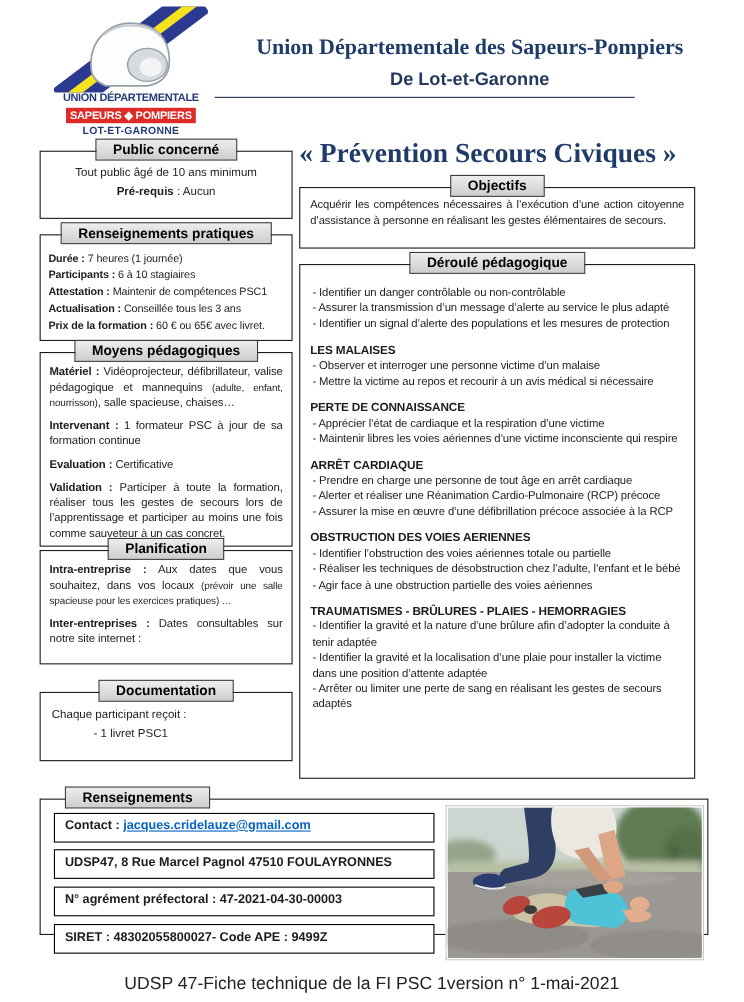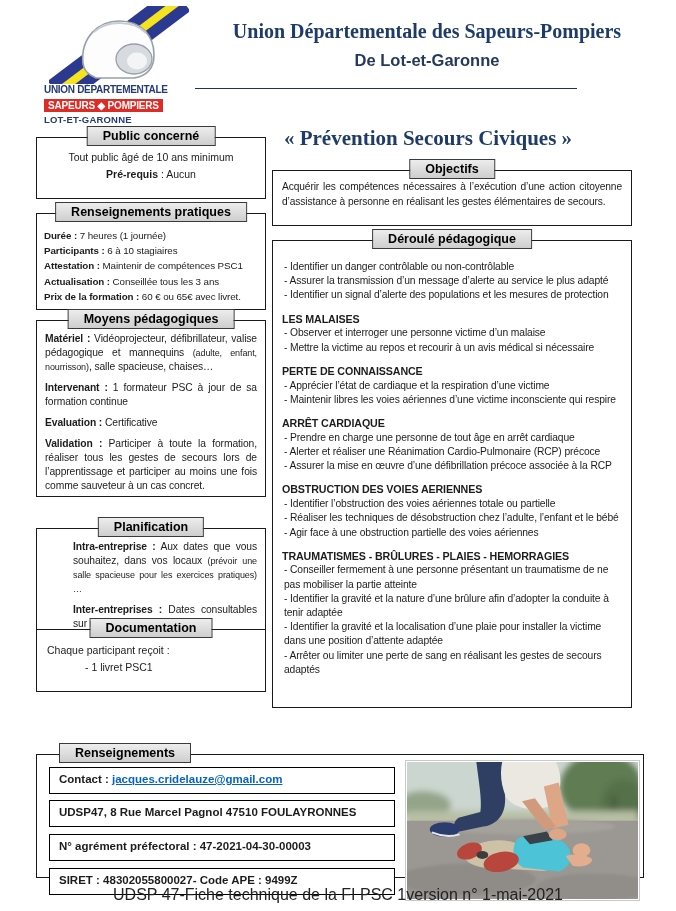--- a/index.html
+++ b/index.html
@@ -3,28 +3,28 @@
 <meta charset="utf-8">
 <style>
   * { margin:0; padding:0; box-sizing:border-box; }
   html,body { background:#ffffff; }
   .page {
     position:relative; width:676px; height:911px; background:#fff;
     font-family:"Liberation Sans", sans-serif; color:#1c1c1c; overflow:hidden;
   }
 
   
-  .logo-block { position:absolute; left:44px; top:6px; width:150px; text-align:left; }
+  .logo-block { position:absolute; left:44px; top:6px; width:150px; text-align:center; }
   .logo-emblem { display:block; margin:0 auto; }
   .logo-line1 { font-size:10px; font-weight:700; color:#243a77; letter-spacing:-0.3px; white-space:nowrap; }
   .logo-band  { display:inline-block; background:#de2b26; color:#fff; font-size:10px; font-weight:700;
                 padding:1px 4px; margin-top:1px; letter-spacing:-0.2px; white-space:nowrap; }
   .logo-line3 { font-size:9.5px; font-weight:600; color:#243a77; margin-top:1px; letter-spacing:0.2px; }
 
-  .org-title { position:absolute; left:192px; top:20px; width:470px; text-align:center; color:#1f3c68; }
+  .org-title { position:absolute; left:192px; top:32px; width:470px; text-align:center; color:#1f3c68; }
   .org-title-1 { font-family:"Liberation Serif", serif; font-weight:700; font-size:20px; }
   .org-title-2 { font-weight:700; font-size:16.5px; margin-top:8px; color:#24395e; }
   .org-underline { position:absolute; left:195px; top:88px; width:382px; border-top:1.7px solid #22334f; }
 
   
   .panel { position:absolute; border:1.6px solid #1a1a1a; background:#fff; }
   .tab {
     position:absolute; top:-12px; left:50%; transform:translateX(-50%);
     background:linear-gradient(180deg,#ededed 0%,#cecece 100%);
     border:1.5px solid #3a3a3a; border-radius:0; padding:2px 15px;
@@ -40,21 +40,21 @@
 
   .para-content { padding:11px 8px 0 8px; font-size:10.3px; line-height:1.36; text-align:justify; letter-spacing:-0.1px; }
   .para-content p { margin-bottom:7px; }
   .small { font-size:9px; }
 
   .doc-content { padding:12px 10px 0 10px; font-size:10.5px; line-height:1.6; }
   .doc-line2 { padding-left:38px; }
 
   
   .main-title { position:absolute; left:272px; top:126px; width:312px; text-align:center;
-    font-family:"Liberation Serif", serif; font-weight:700; font-size:21px; color:#1f3c68; white-space:nowrap; }
+    font-family:"Liberation Serif", serif; font-weight:700; font-size:25px; color:#1f3c68; white-space:nowrap; }
 
   .obj-content { padding:9px 9px 0 9px; font-size:10.2px; line-height:1.45; text-align:justify; letter-spacing:-0.1px; }
 
   .der-content { padding:19px 9px 0 9px; font-size:10.3px; line-height:1.38; letter-spacing:-0.12px; }
   .der-heading { font-weight:700; font-size:10.7px; margin-top:9px; }
   .der-heading:first-child { margin-top:0; }
   .der-item { padding-left:2px; }
 
   
   .crow { position:absolute; left:12px; width:346px; border:1.6px solid #000; background:#fff;
@@ -119,21 +119,21 @@
       <span>Moyens pédagogiques</span>
     </div>
     <div class="para-content">
       <p><span class="b">Matériel :</span><span> Vidéoprojecteur, défibrillateur, valise pédagogique et mannequins </span><span class="small">(adulte, enfant, nourrisson)</span><span>, salle spacieuse, chaises…</span></p>
       <p><span class="b">Intervenant :</span><span> 1 formateur PSC à jour de sa formation continue</span></p>
       <p><span class="b">Evaluation :</span><span> Certificative</span></p>
       <p><span class="b">Validation :</span><span> Participer à toute la formation, réaliser tous les gestes de secours lors de l’apprentissage et participer au moins une fois comme sauveteur à un cas concret.</span></p>
     </div>
   </section>
 
-  <section class="panel" style="left:36px; top:528px; width:230px; height:104px;padding-left:28px;">
+  <section class="panel" style="left:36px; top:500px; width:230px; height:104px;">
     <div class="tab">
       <span>Planification</span>
     </div>
     <div class="para-content">
       <p><span class="b">Intra-entreprise :</span><span> Aux dates que vous souhaitez, dans vos locaux </span><span class="small">(prévoir une salle spacieuse pour les exercices pratiques) …</span></p>
       <p><span class="b">Inter-entreprises :</span><span> Dates consultables sur notre site internet :</span></p>
     </div>
   </section>
 
   <section class="panel" style="left:36px; top:629px; width:230px; height:63px;">
@@ -176,28 +176,27 @@
       <div class="der-item">- Prendre en charge une personne de tout âge en arrêt cardiaque</div>
       <div class="der-item">- Alerter et réaliser une Réanimation Cardio-Pulmonaire (RCP) précoce</div>
       <div class="der-item">- Assurer la mise en œuvre d’une défibrillation précoce associée à la RCP</div>
 
       <div class="der-heading">OBSTRUCTION DES VOIES AERIENNES</div>
       <div class="der-item">- Identifier l’obstruction des voies aériennes totale ou partielle</div>
       <div class="der-item">- Réaliser les techniques de désobstruction chez l’adulte, l’enfant et le bébé</div>
       <div class="der-item">- Agir face à une obstruction partielle des voies aériennes</div>
 
       <div class="der-heading">TRAUMATISMES - BRÛLURES - PLAIES - HEMORRAGIES</div>
-      <div class="der-item">- Conseiller fermement à une personne présentant un traumatisme de ne pas mobiliser la partie atteinte</div>
       <div class="der-item">- Identifier la gravité et la nature d’une brûlure afin d’adopter la conduite à tenir adaptée</div>
       <div class="der-item">- Identifier la gravité et la localisation d’une plaie pour installer la victime dans une position d’attente adaptée</div>
       <div class="der-item">- Arrêter ou limiter une perte de sang en réalisant les gestes de secours adaptés</div>
     </div>
   </section>
 
-  <section class="panel" style="left:36px; top:754px; width:608px; height:124px;">
+  <section class="panel" style="left:36px; top:726px; width:608px; height:124px;">
     <div class="tab tab-left">
       <span>Renseignements</span>
     </div>
 
     <div class="crow" style="top:12px;">
       <span>Contact : </span><a href="#">jacques.cridelauze@gmail.com</a>
     </div>
     <div class="crow" style="top:45px;">UDSP47, 8 Rue Marcel Pagnol 47510 FOULAYRONNES</div>
     <div class="crow" style="top:79px;">N° agrément préfectoral : 47-2021-04-30-00003</div>
     <div class="crow" style="top:113px;">SIRET : 48302055800027- Code APE : 9499Z</div>

